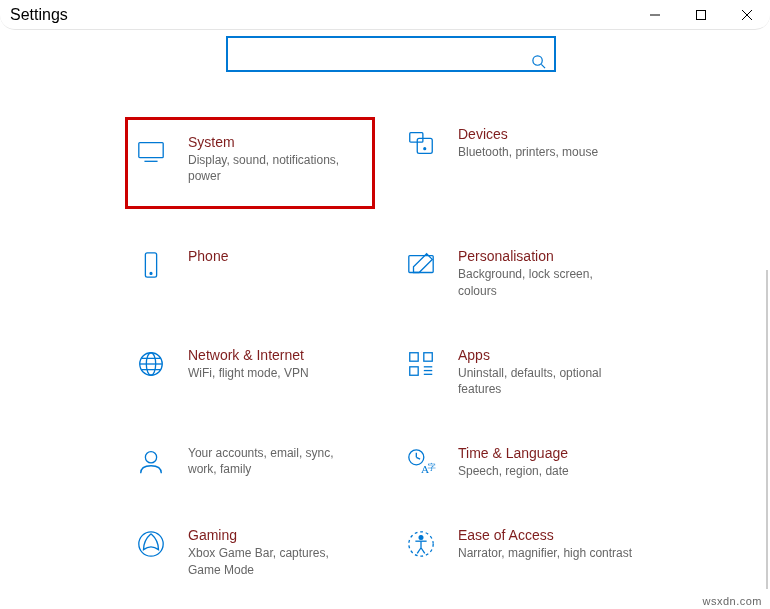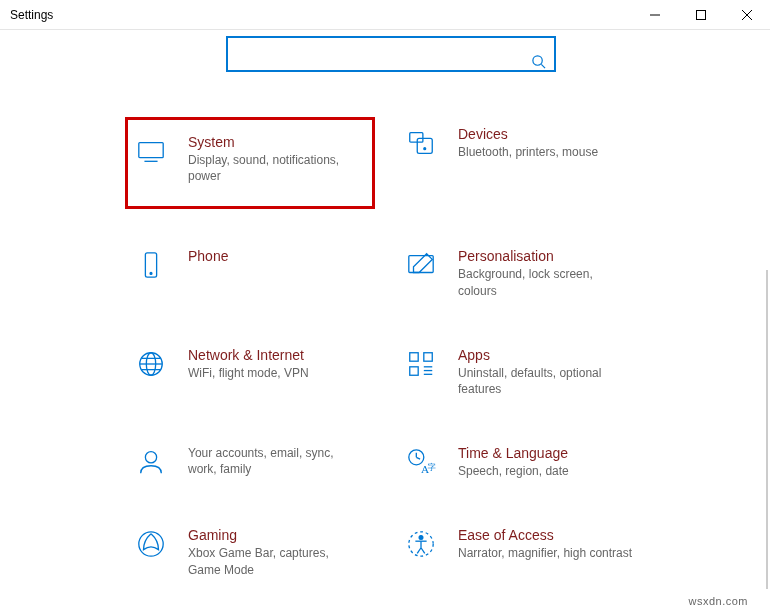--- a/index.html
+++ b/index.html
@@ -10,22 +10,23 @@
       height: 609px;
       overflow: hidden;
       position: relative;
     }
     .titlebar {
       height: 30px;
       display: flex;
       align-items: center;
       justify-content: space-between;
       border-bottom: 1px solid #e5e5e5;
-      font-size: 12px;
+      font-size: 16px;
       padding-left: 10px;
+      border-radius: 15px;
     }
     .titlebar-title { color: #000; }
     .window-controls { display: flex; height: 100%; }
     .window-btn {
       width: 46px; height: 100%;
       display: flex; align-items: center; justify-content: center;
       font-family: "Segoe MDL2 Assets", "Segoe UI Symbol", sans-serif;
       font-size: 10px;
       cursor: pointer;
     }
@@ -70,21 +71,21 @@
       color: #0078d4;
       display: flex; align-items: flex-start; justify-content: center;
       margin-top: 2px;
     }
     .tile-icon svg { width: 30px; height: 30px; stroke: #0078d4; fill: none; stroke-width: 1.4; }
     .tile-text { display: flex; flex-direction: column; }
     .tile-title { font-size: 14px; color: #7f1d1d; margin-bottom: 2px; }
     .tile-desc { font-size: 12px; color: #666; line-height: 1.35; max-width: 175px; }
     .watermark {
       position: absolute;
-      right: 22px;
+      right: 8px;
       bottom: 2px;
       font-size: 11px;
       color: #666;
       letter-spacing: 0.5px;
     }
     .scroll-hint {
       position: absolute;
       right: 2px; top: 270px; bottom: 20px;
       width: 2px; background: #ccc;
     }

